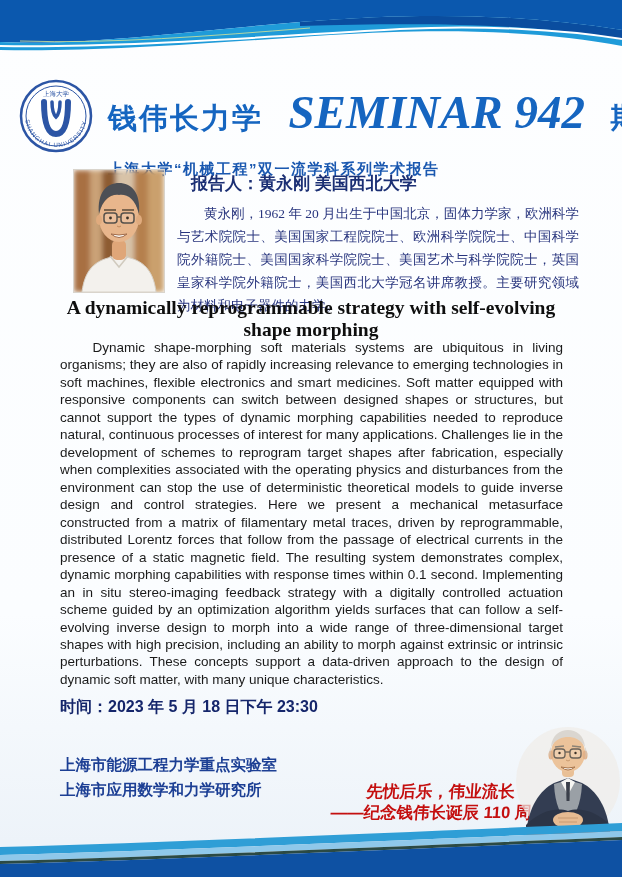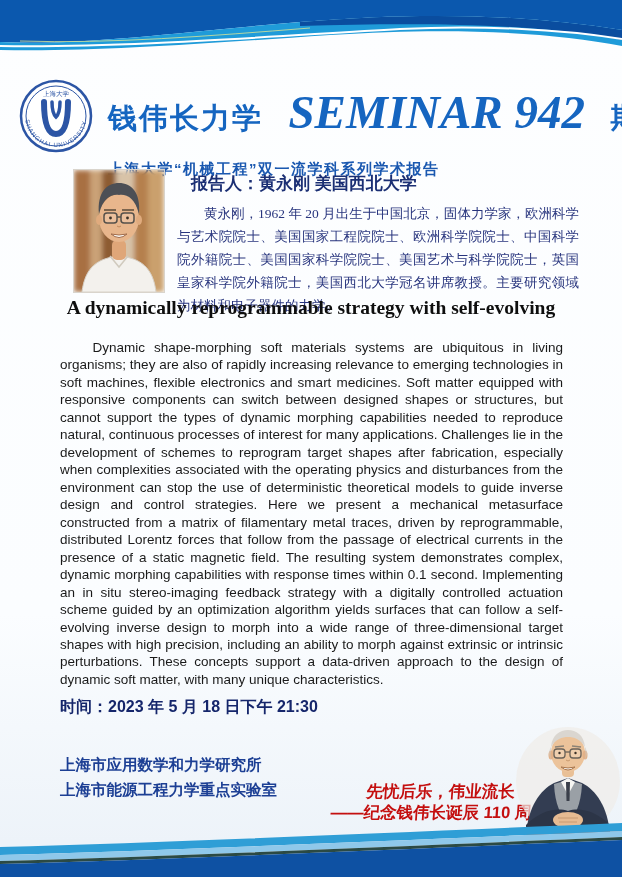--- a/index.html
+++ b/index.html
@@ -125,31 +125,32 @@
       </svg>
     </div>
     <div class="speaker-right">
       <div class="speaker-heading">报告人：黄永刚 美国西北大学</div>
       <p class="speaker-bio">黄永刚，1962 年 20 月出生于中国北京，固体力学家，欧洲科学与艺术院院士、美国国家工程院院士、欧洲科学院院士、中国科学院外籍院士、美国国家科学院院士、美国艺术与科学院院士，英国皇家科学院外籍院士，美国西北大学冠名讲席教授。主要研究领域为材料和电子器件的力学。</p>
     </div>
   </div>
 
   <div class="talk-title">
     <span>A dynamically reprogrammable strategy with self-evolving</span><br>
+    <span>shape morphing</span>
   </div>
 
   <p class="abstract">Dynamic shape-morphing soft materials systems are ubiquitous in living organisms; they are also of rapidly increasing relevance to emerging technologies in soft machines, flexible electronics and smart medicines. Soft matter equipped with responsive components can switch between designed shapes or structures, but cannot support the types of dynamic morphing capabilities needed to reproduce natural, continuous processes of interest for many applications.  Challenges lie in the development of schemes to reprogram target shapes after fabrication, especially when complexities associated with the operating physics and disturbances from the environment can stop the use of deterministic theoretical models to guide inverse design and control strategies. Here we present a mechanical metasurface constructed from a matrix of filamentary metal traces, driven by reprogrammable, distributed Lorentz forces that follow from the passage of electrical currents in the presence of a static magnetic field.  The resulting system demonstrates complex, dynamic morphing capabilities with response times within 0.1 second. Implementing an in situ stereo-imaging feedback strategy with a digitally controlled actuation scheme guided by an optimization algorithm yields surfaces that can follow a self-evolving inverse design to morph into a wide range of three-dimensional target shapes with high precision, including an ability to morph against extrinsic or intrinsic perturbations. These concepts support a data-driven approach to the design of dynamic soft matter, with many unique characteristics.</p>
 
   <div class="details">
-    <div>时间：2023 年 5 月 18 日下午 21:30</div>
+    <div>时间：2023 年 5 月 18 日下午 23:30</div>
   </div>
 
   <div class="organizers">
+    <div>上海市能源工程力学重点实验室</div>
     <div>上海市应用数学和力学研究所</div>
-    <div>上海市能源工程力学重点实验室</div>
   </div>
 
   <div class="memorial-slogan">
     <div>先忧后乐，伟业流长</div>
     <div>——纪念钱伟长诞辰 110 周年</div>
   </div>
 
   <div class="qwc-photo">
     <svg viewBox="0 0 108 114" aria-hidden="true">
       <ellipse cx="54" cy="60" rx="52" ry="54" fill="#f0ede8" opacity="0.7"></ellipse>

